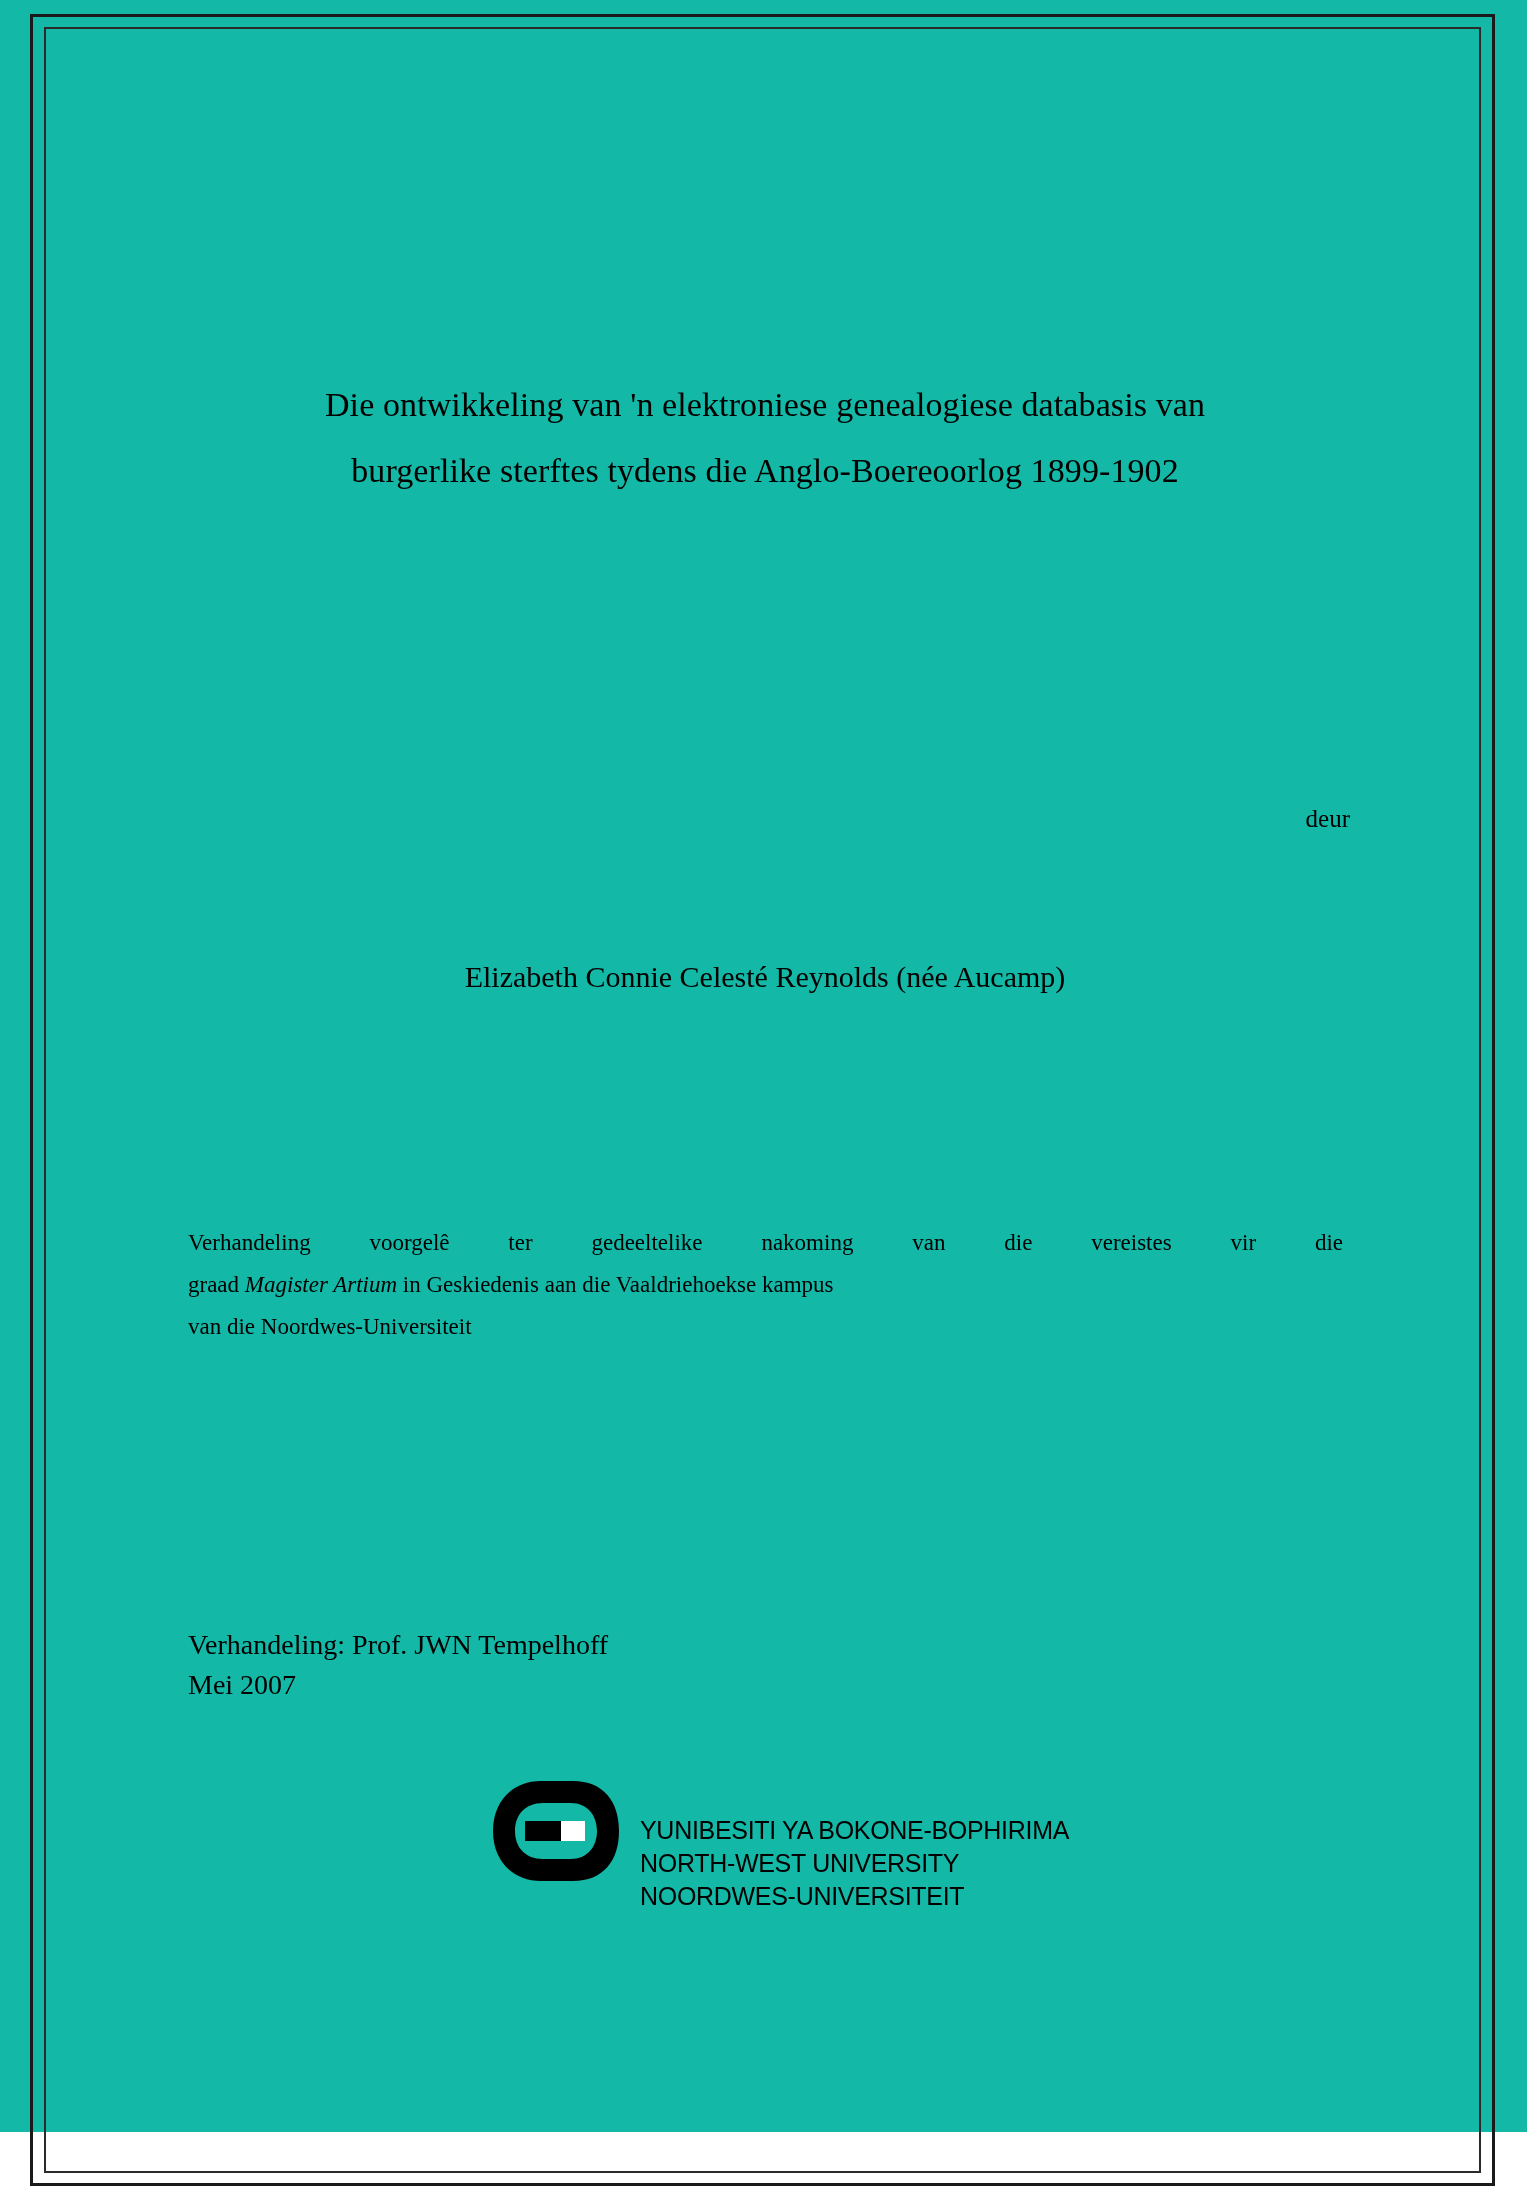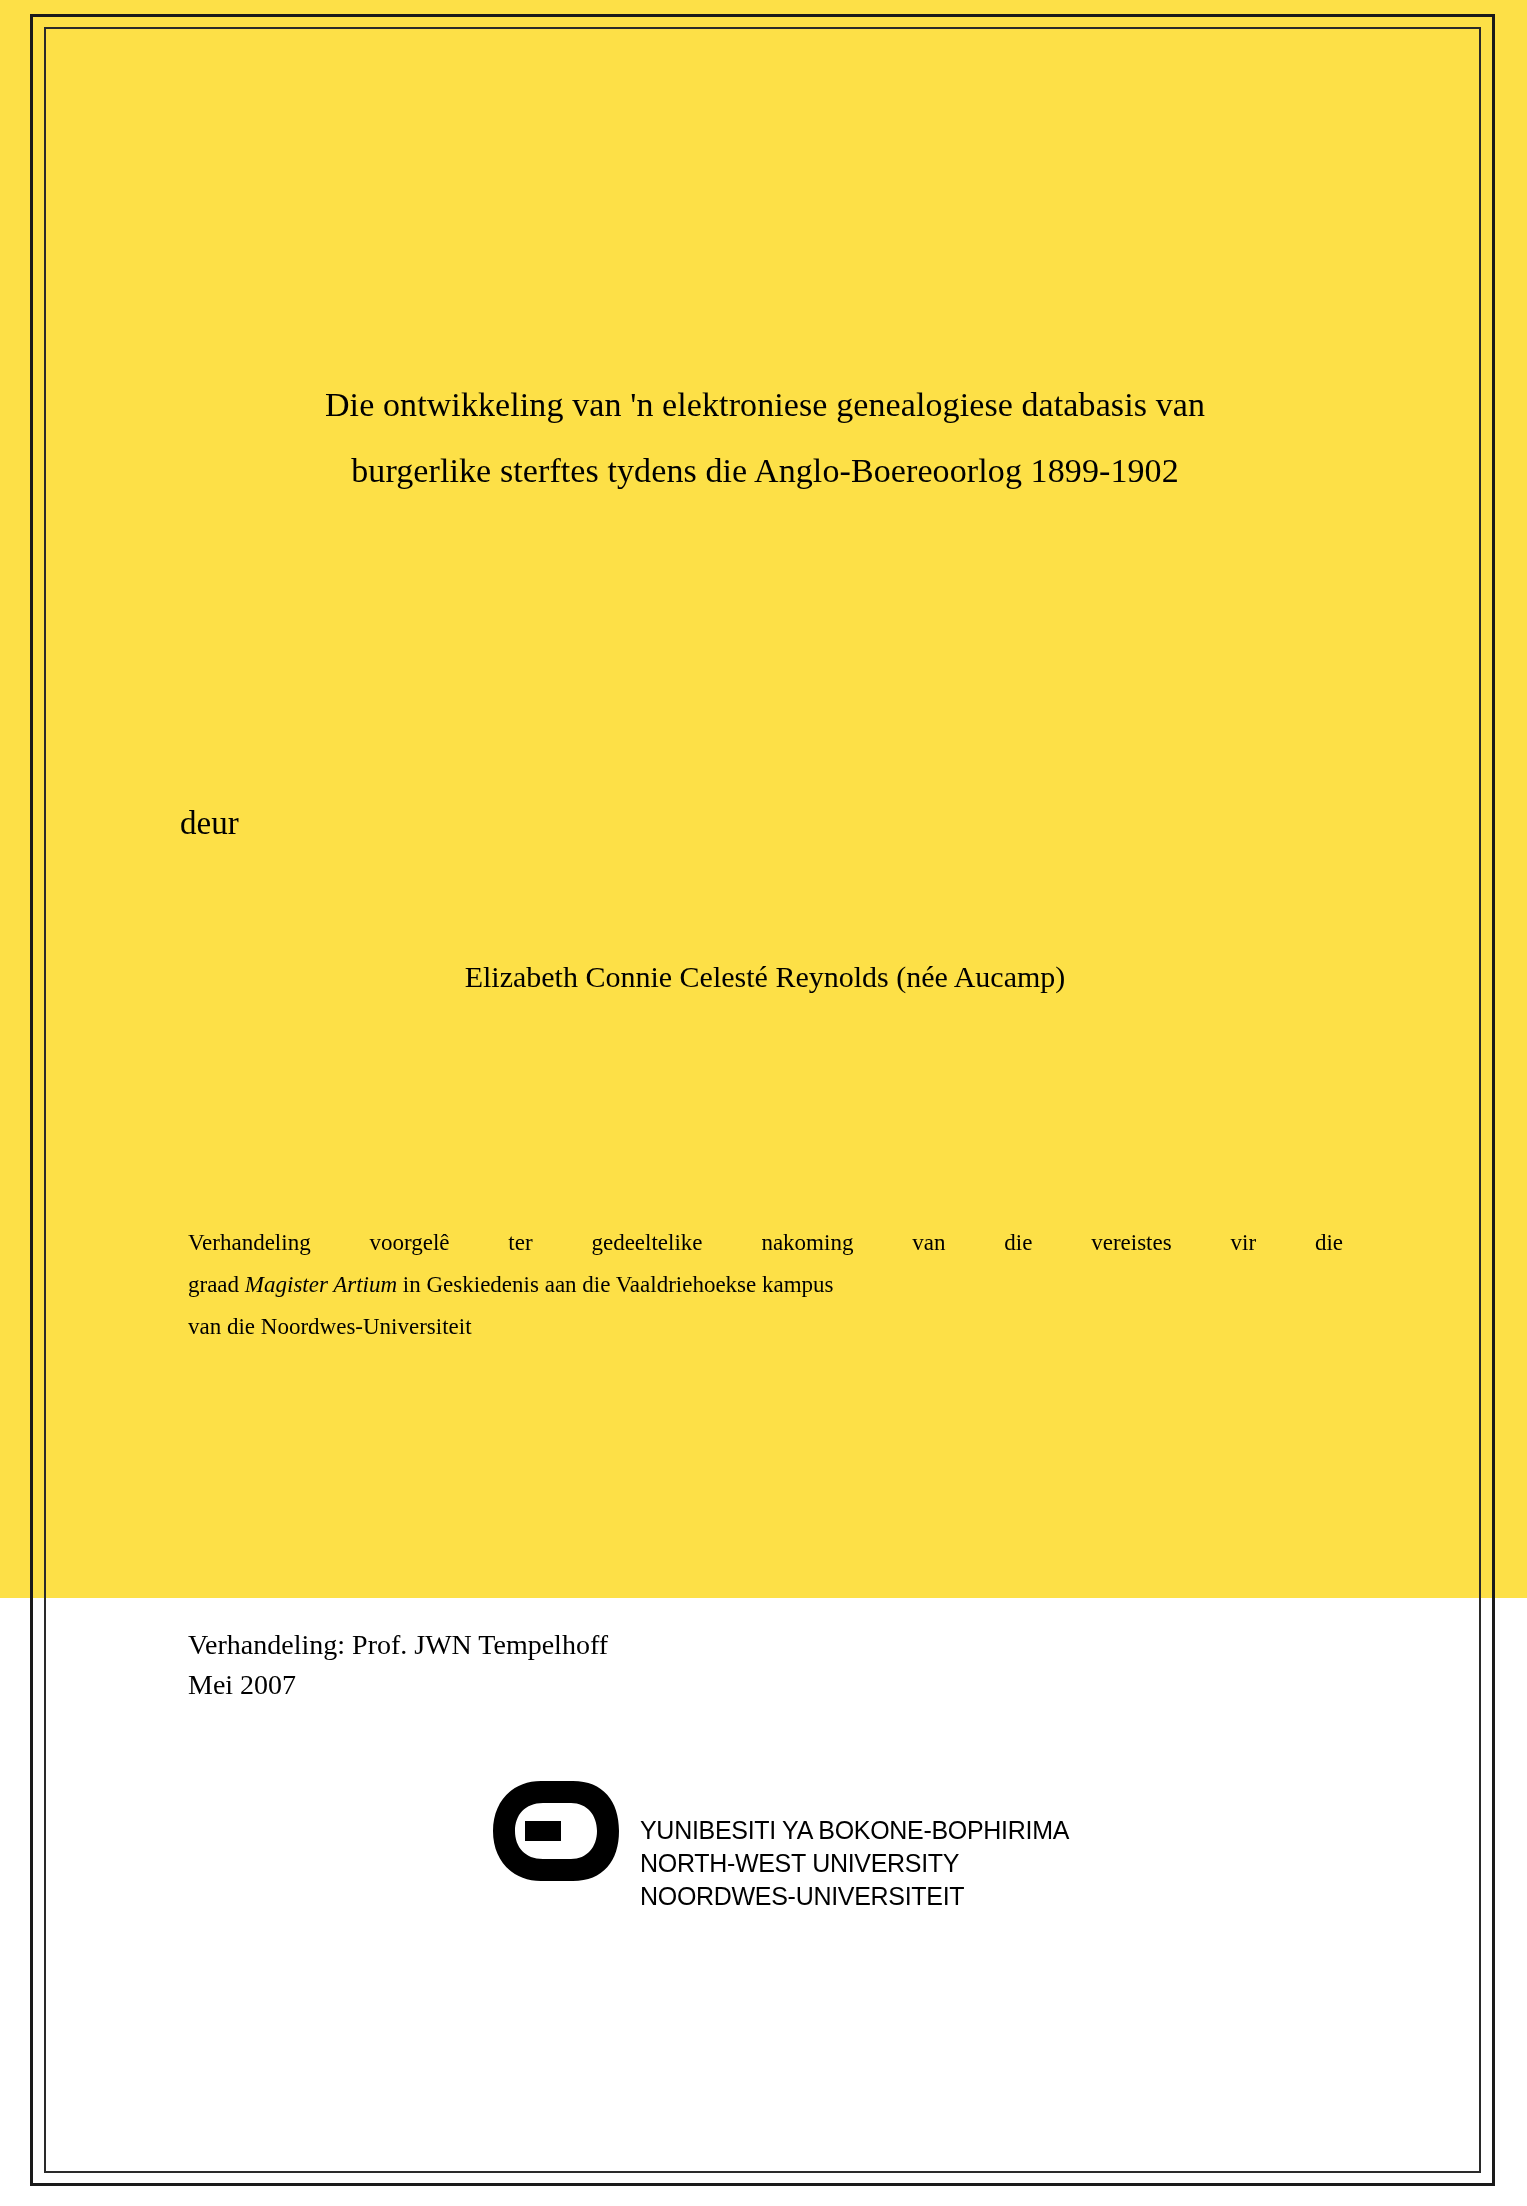--- a/index.html
+++ b/index.html
@@ -11,22 +11,22 @@
     width: 1527px;
     height: 2206px;
     font-family: "Liberation Serif", serif;
     color: #000000;
     overflow: hidden;
   }
 
   .page {
     position: relative;
     width: 1527px;
-    height: 1598px;
-    background: #fde047;
+    height: 2132px;
+    background: #14b8a6;
   }
 
   
   .page-border-outer {
     position: absolute;
     left: 30px;
     top: 14px;
     width: 1465px;
     height: 2172px;
     border: 3px solid #1a1a1a;
@@ -61,22 +61,22 @@
     font-size: 34px;
     line-height: 66px;
     letter-spacing: 0.1px;
   }
 
   .deur {
     position: absolute;
     top: 805px;
     left: 0;
     width: 1170px;
-    text-align: left;
-    font-size: 33px;
+    text-align: right;
+    font-size: 25px;
   }
 
   .author {
     position: absolute;
     top: 960px;
     left: 0;
     width: 1170px;
     text-align: center;
     font-size: 30px;
   }

